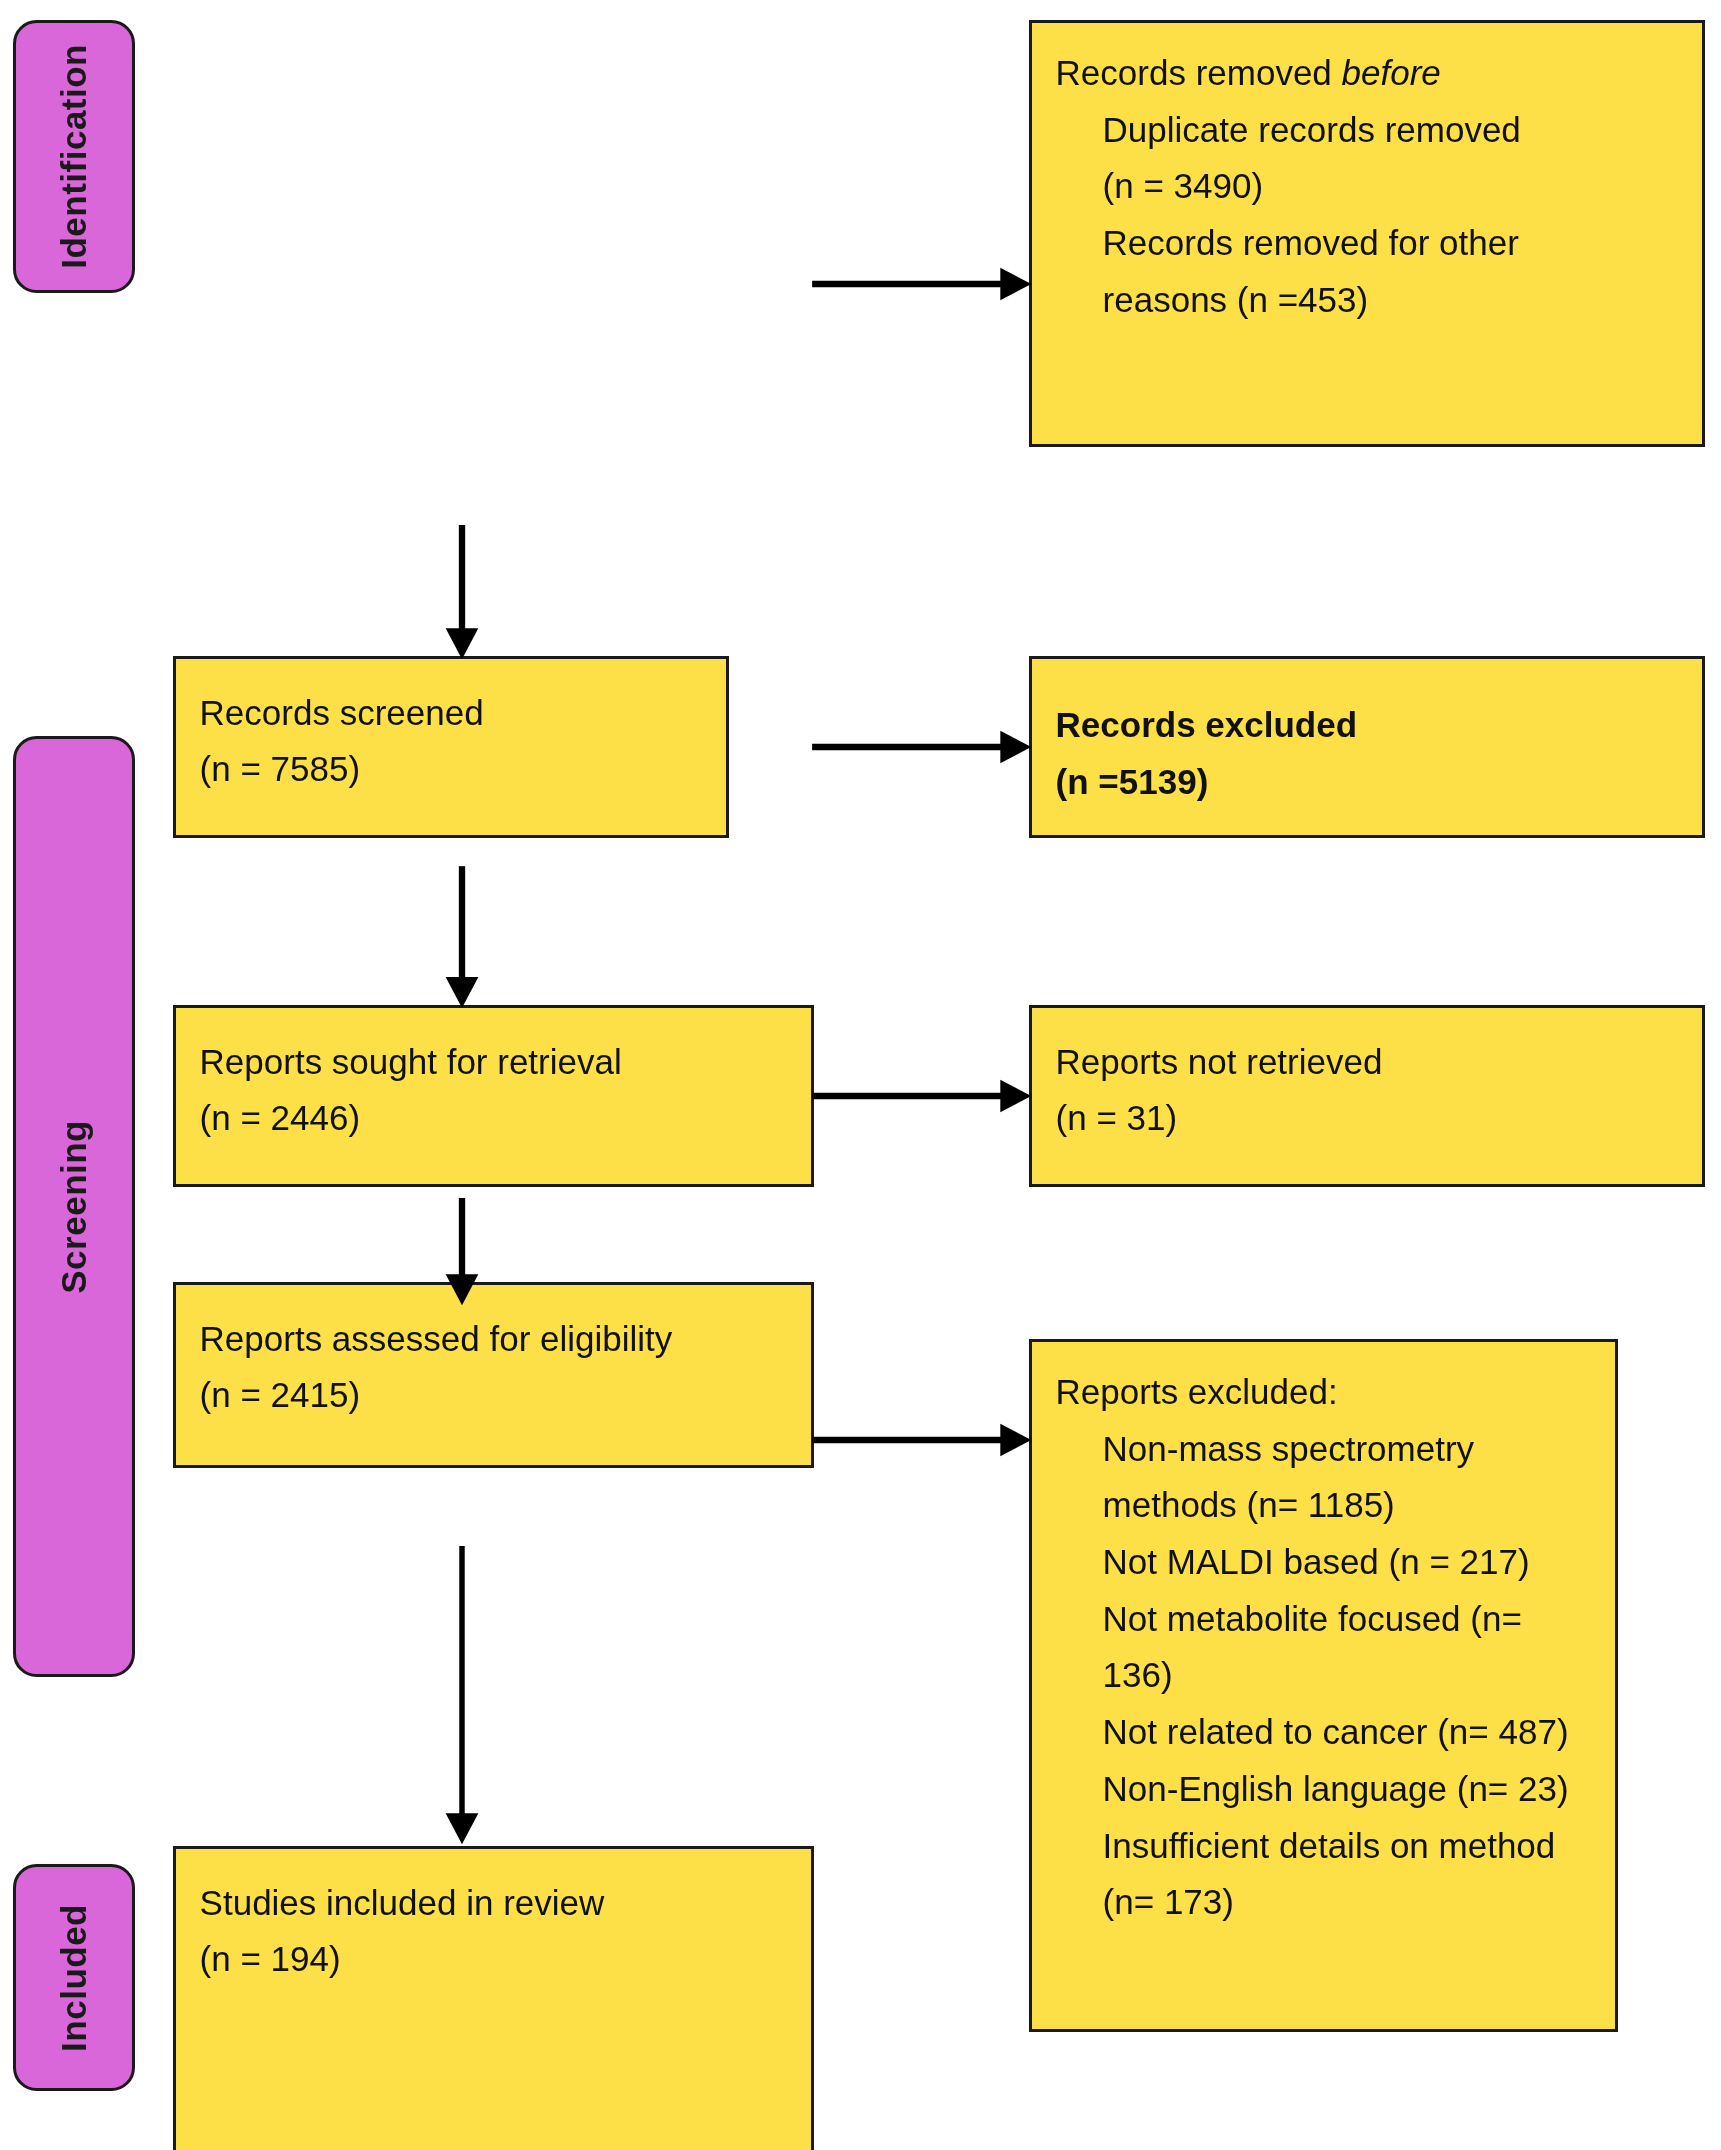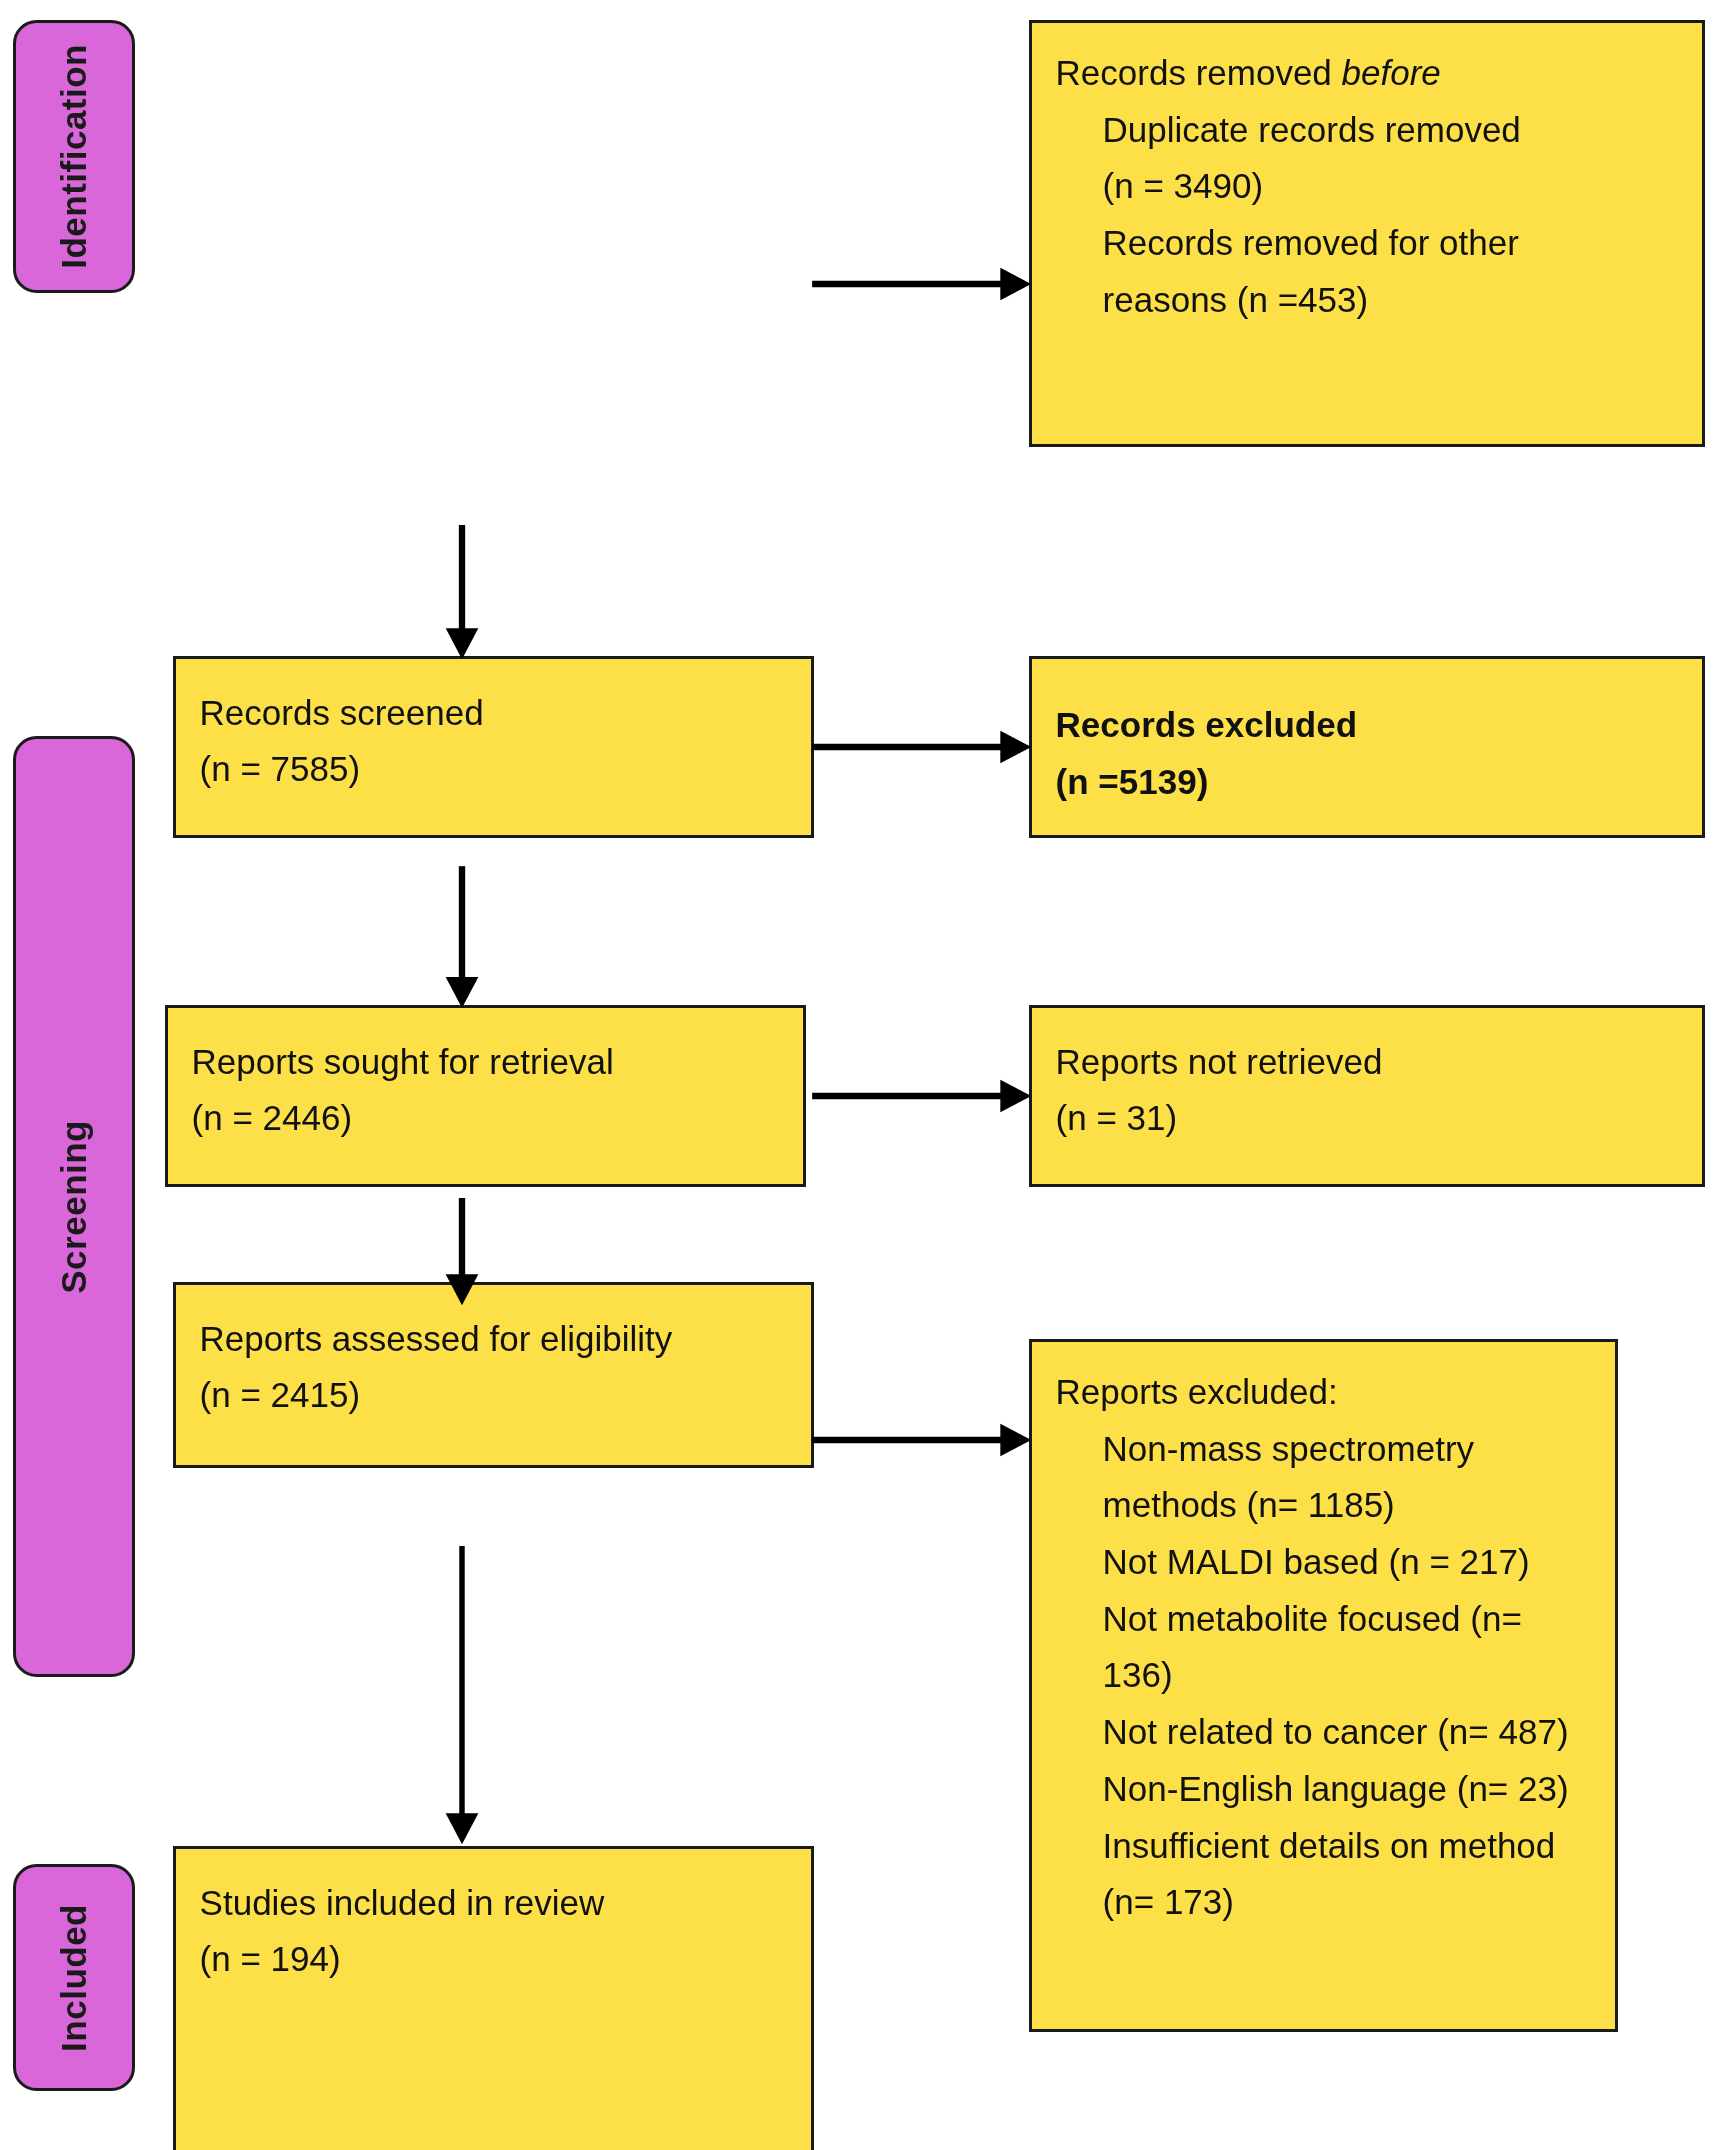--- a/index.html
+++ b/index.html
@@ -96,35 +96,35 @@
   <div class="node-box" style="left:1029px; top:20px; width:676px; height:427px;">
     <div class="node-inner" style="top:22px;">
       <div class="node-line justified"><span>Records removed </span><i>before</i></div>
       <div class="node-line indent justified">Duplicate records removed</div>
       <div class="node-line indent">(n = 3490)</div>
       <div class="node-line indent justified">Records removed for other</div>
       <div class="node-line indent">reasons (n =453)</div>
     </div>
   </div>
 
-  <div class="node-box" style="left:173px; top:656px; width:641px; height:182px;">
+  <div class="node-box" style="left:173px; top:656px; width:556px; height:182px;">
     <div class="node-inner" style="top:25.5px;">
       <div class="node-line">Records screened</div>
       <div class="node-line">(n = 7585)</div>
     </div>
   </div>
 
   <div class="node-box" style="left:1029px; top:656px; width:676px; height:182px;">
     <div class="node-inner" style="top:38px;font-weight:bold;">
       <div class="node-line">Records excluded</div>
       <div class="node-line">(n =5139)</div>
     </div>
   </div>
 
-  <div class="node-box" style="left:165px; top:1005px; width:641px; height:182px;">
+  <div class="node-box" style="left:173px; top:1005px; width:641px; height:182px;">
     <div class="node-inner" style="top:25.5px;">
       <div class="node-line">Reports sought for retrieval</div>
       <div class="node-line">(n = 2446)</div>
     </div>
   </div>
 
   <div class="node-box" style="left:1029px; top:1005px; width:676px; height:182px;">
     <div class="node-inner" style="top:25.5px;">
       <div class="node-line">Reports not retrieved</div>
       <div class="node-line">(n = 31)</div>

